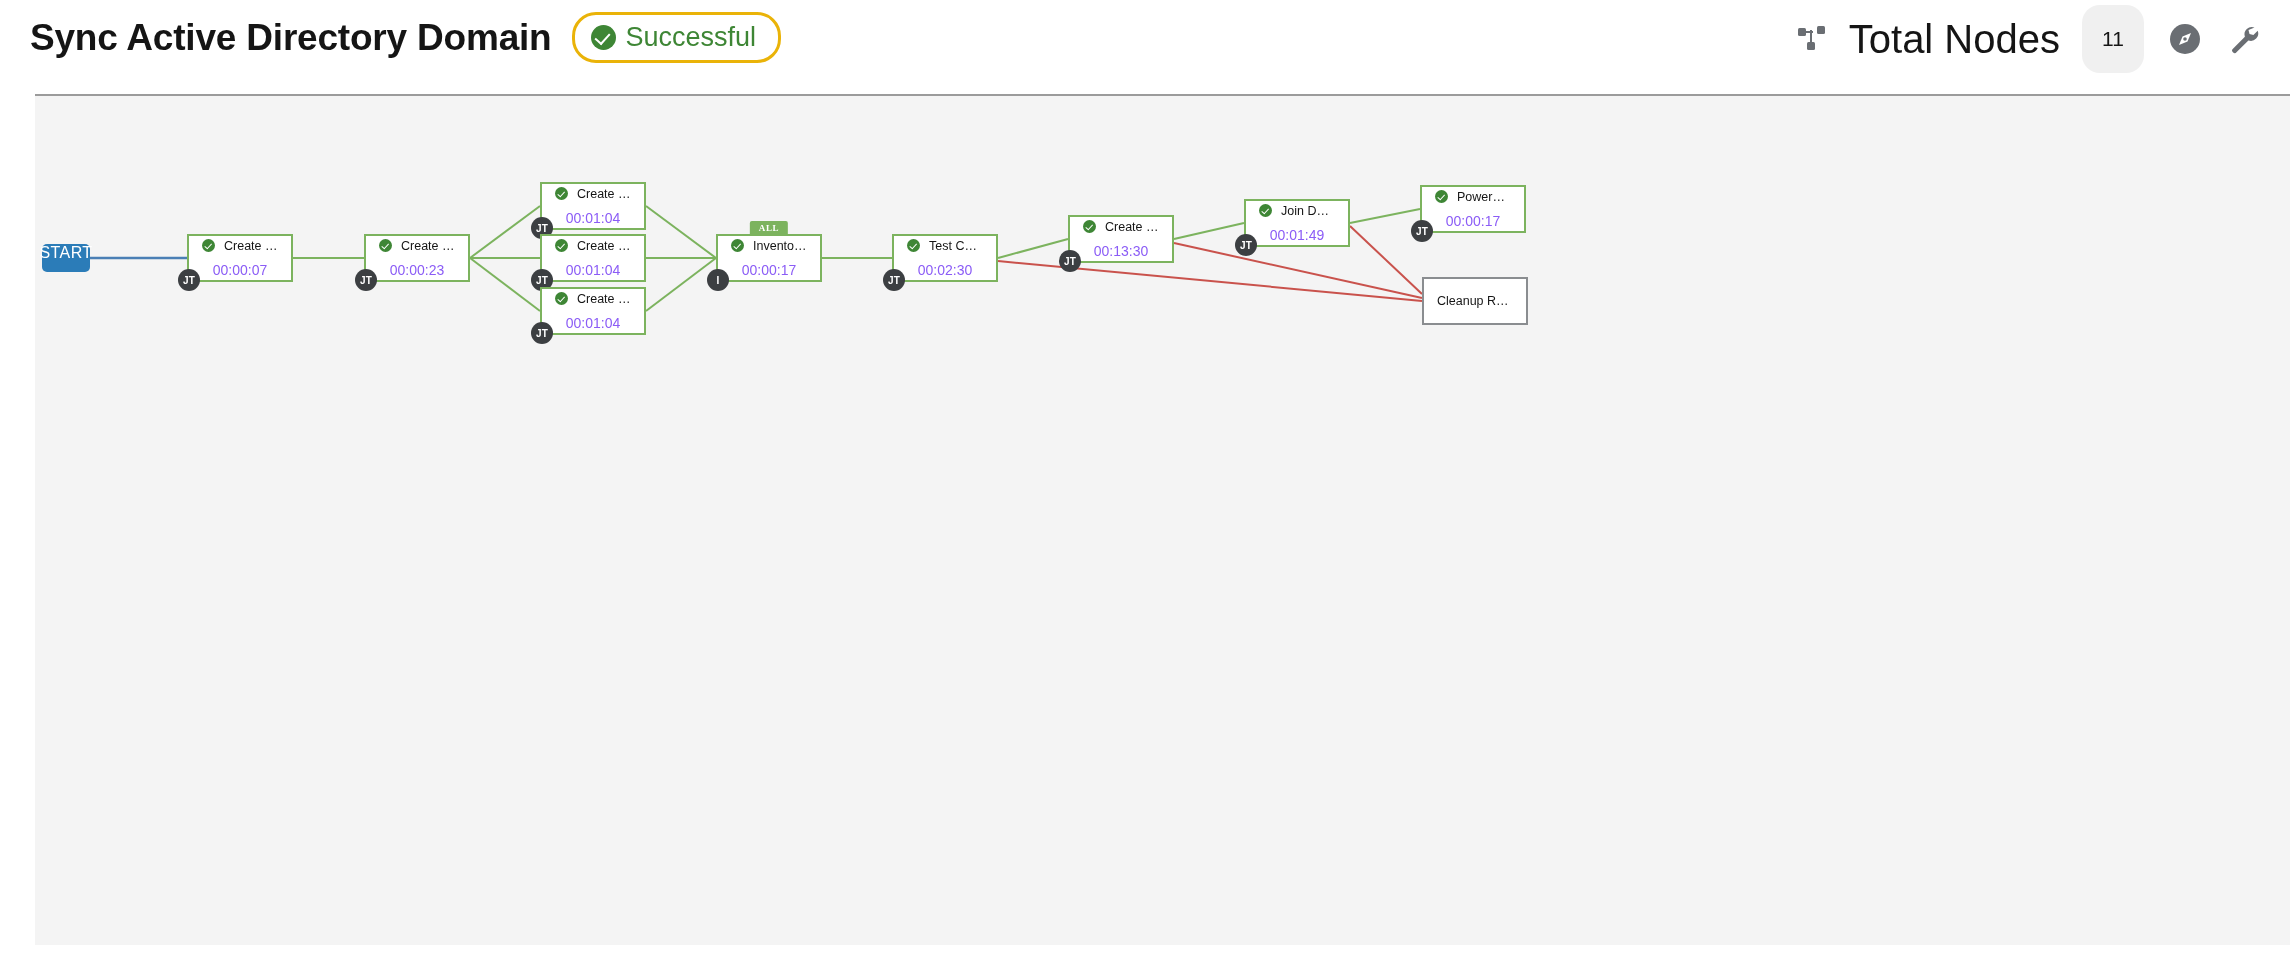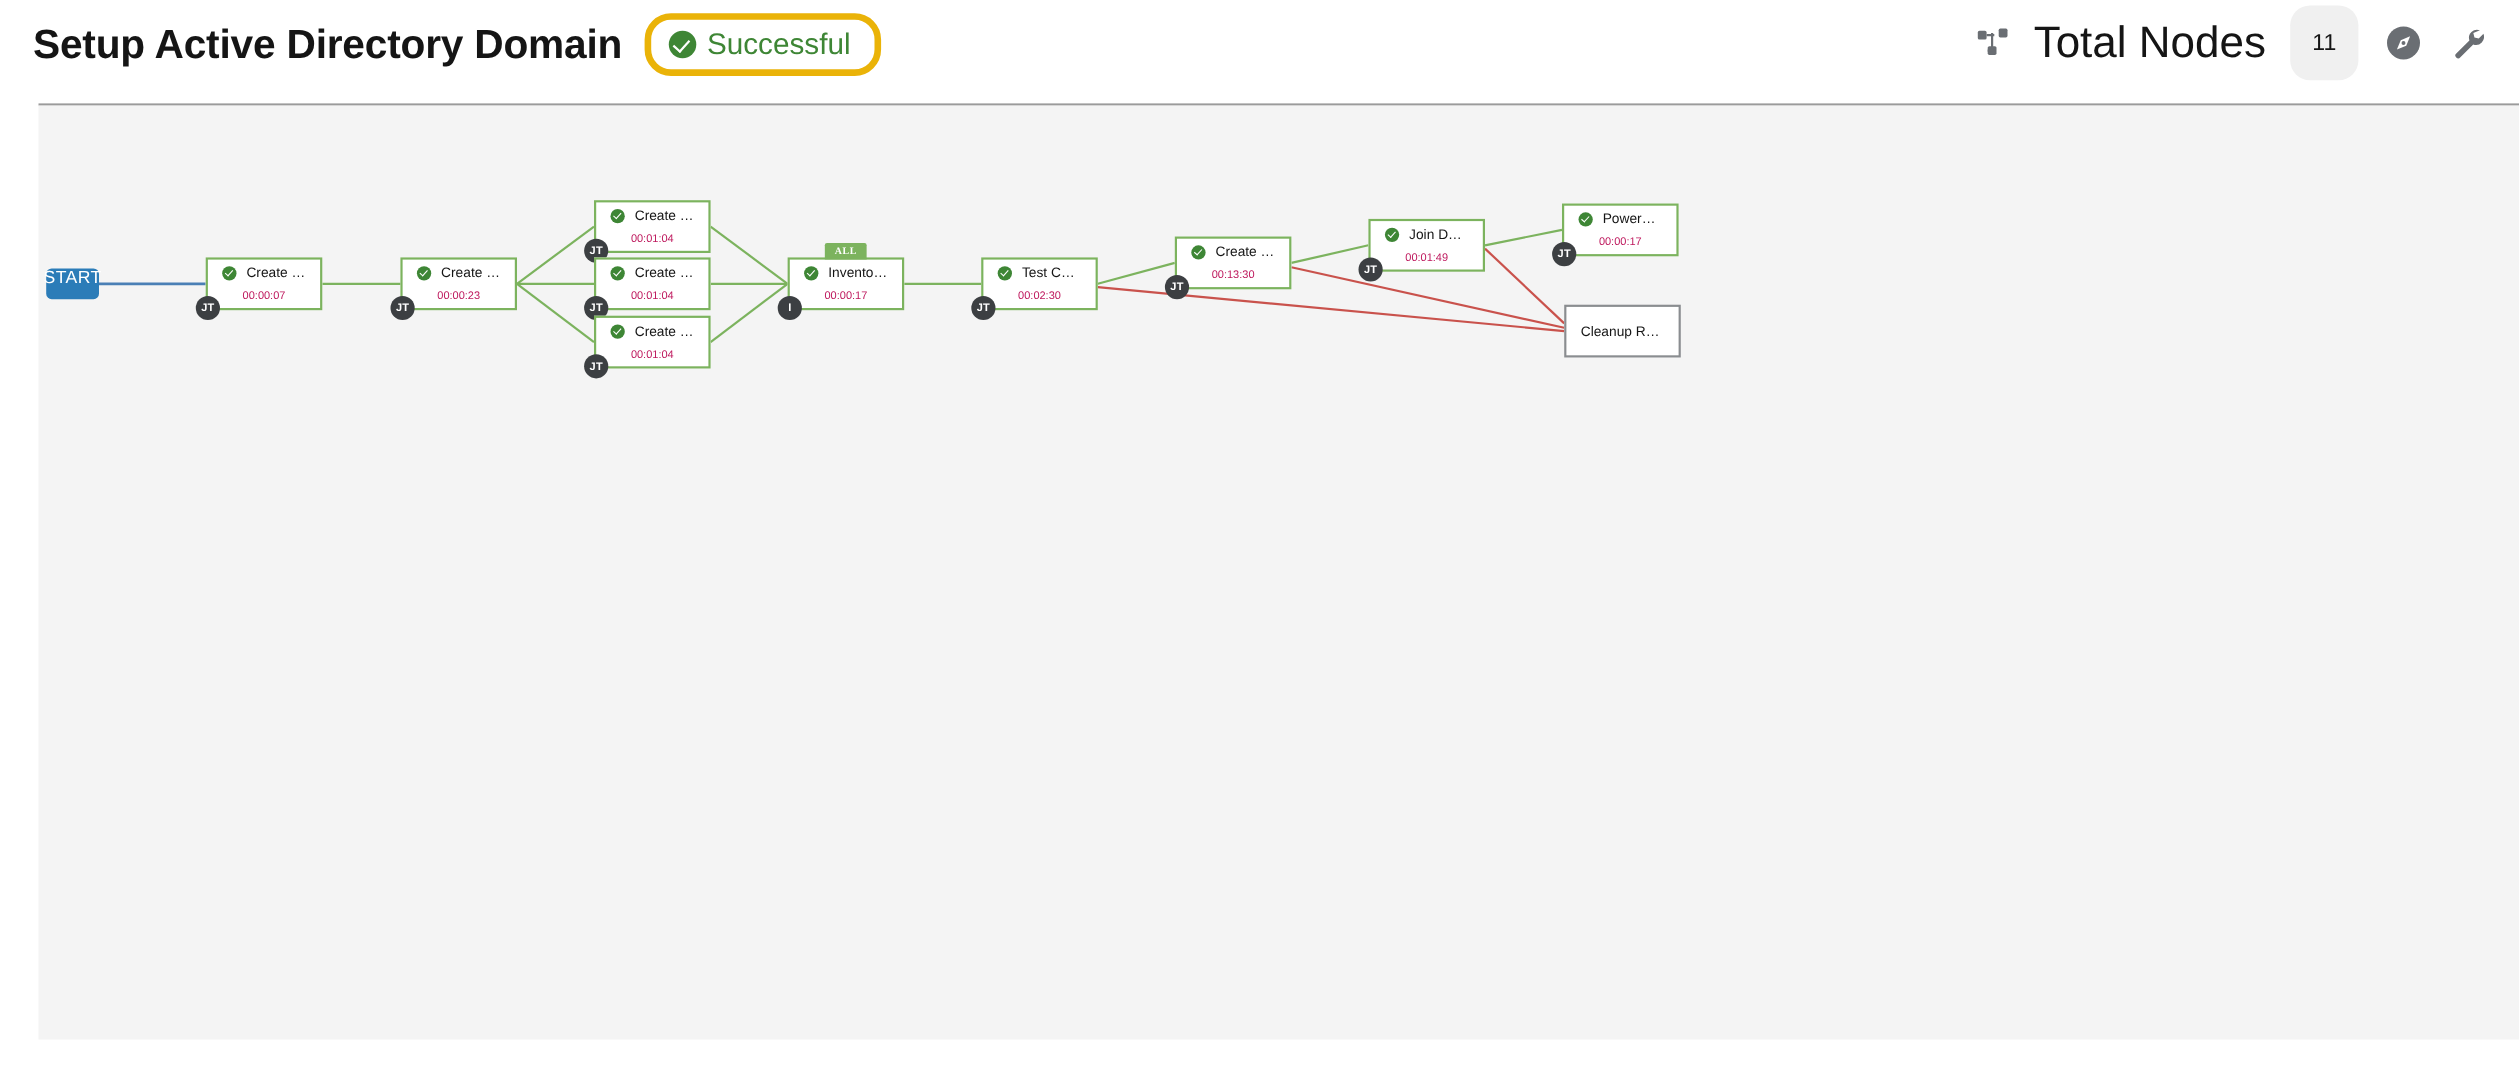--- a/index.html
+++ b/index.html
@@ -22,21 +22,21 @@
   #title-block {
     position: absolute; left: 30px; top: 12px;
     display: flex; align-items: center; gap: 20px;
   }
   #page-title {
     font-size: 37px; font-weight: bold; color: #151515;
     letter-spacing: -0.2px; white-space: nowrap;
   }
   #status-badge {
     display: flex; align-items: center; gap: 10px;
-    border: 6px solid #eab308; border-radius: 24px;
+    border: 3px solid #eab308; border-radius: 24px;
     padding: 7px 22px 7px 16px; background: #fff; text-align: center;
   }
   #status-badge .label { font-size: 27px; color: #3e8635; white-space: nowrap; }
   .check-circle {
     width: 25px; height: 25px; border-radius: 50%;
     background: #3e8635; position: relative; flex: 0 0 auto;
   }
   .check-circle::after {
     content: ""; position: absolute;
     left: 7px; top: 5px; width: 7px; height: 12px;
@@ -88,21 +88,21 @@
   .node-title-row {
     display: flex; align-items: center; gap: 9px;
     width: 100%; padding: 0 13px;
   }
   .node-title {
     font-size: 12.5px; color: #151515;
     white-space: nowrap; overflow: hidden; text-overflow: ellipsis;
   }
   .pending .node-title-row { justify-content: center; }
   .node-elapsed {
-    font-size: 10px; color: #be185d;
+    font-size: 14px; color: #8b5cf6;
     margin-top: 9px; text-align: center; width: 100%;
   }
   .node-check {
     width: 13px; height: 13px; border-radius: 50%;
     background: #3e8635; position: relative; flex: 0 0 auto;
   }
   .node-check::after {
     content: ""; position: absolute;
     left: 4px; top: 2.5px; width: 3.4px; height: 6.4px;
     border: solid #fff; border-width: 0 1.7px 1.7px 0;
@@ -128,21 +128,21 @@
   }
 </style>
 </head>
 <body>
 
 <div id="app">
 
   <div id="header">
 
     <div id="title-block">
-      <div id="page-title">Setup Active Directory Domain</div>
+      <div id="page-title">Sync Active Directory Domain</div>
 
       <div id="status-badge">
         <span class="check-circle"></span>
         <span class="label">Successful</span>
       </div>
     </div>
 
     <div id="header-right">
 
       <span class="hdr-icon">

